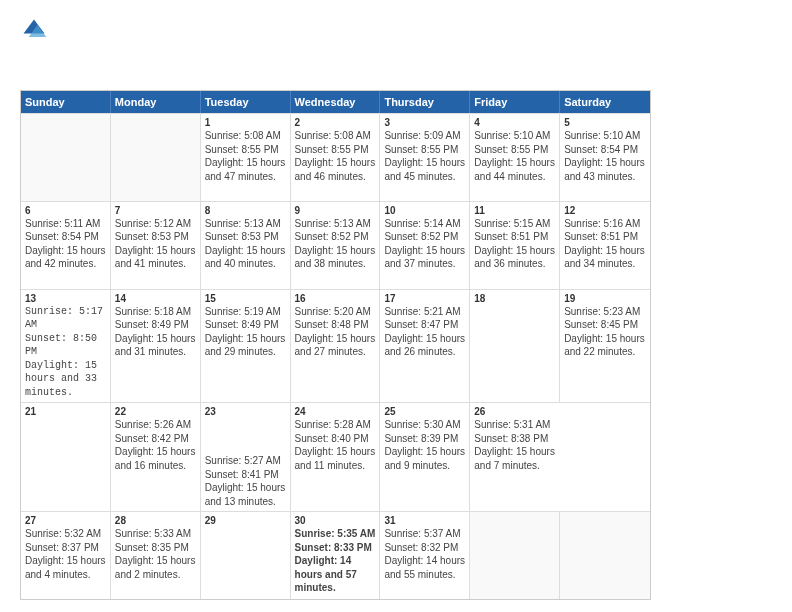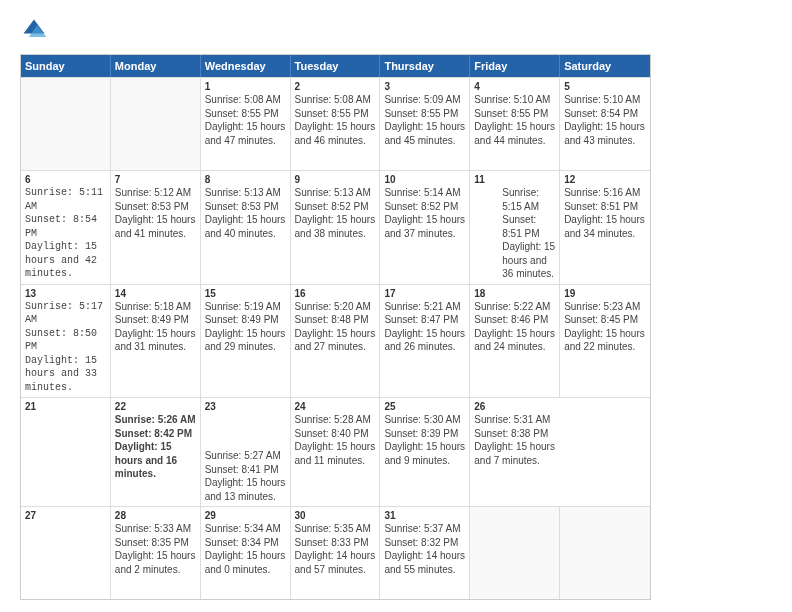--- a/index.html
+++ b/index.html
@@ -9,20 +9,21 @@
       width: 792px;
       height: 612px;
       overflow: hidden;
     }
     .page {
       width: 671px;
       height: 612px;
       padding: 16px 20px 12px 20px;
       display: flex;
       flex-direction: column;
+      gap: 36px;
     }
     .header {
       display: flex;
       justify-content: space-between;
       align-items: flex-start;
       margin-bottom: 10px;
     }
     .logo {
       display: flex;
       align-items: center;
@@ -133,22 +134,22 @@
     <div class="title-block">
       <div class="main-title"></div>
       <div class="subtitle"></div>
     </div>
   </div>
 
   <div class="calendar">
     <div class="cal-header" id="cal-header-row">
         <div class="cal-header-cell">Sunday</div>
         <div class="cal-header-cell">Monday</div>
+        <div class="cal-header-cell">Tuesday</div>
         <div class="cal-header-cell">Wednesday</div>
-        <div class="cal-header-cell">Tuesday</div>
         <div class="cal-header-cell">Thursday</div>
         <div class="cal-header-cell">Friday</div>
         <div class="cal-header-cell">Saturday</div>
       </div>
     <div class="cal-body" id="cal-body">
         <div class="cal-row">
           <div class="cal-cell empty"></div>
           <div class="cal-cell empty"></div>
           <div class="cal-cell">
             <span class="day-num">1</span>
@@ -177,21 +178,21 @@
           <div class="cal-cell">
             <span class="day-num">5</span>
             <div class="cell-text" style="white-space: pre-line;">Sunrise: 5:10 AM
 Sunset: 8:54 PM
 Daylight: 15 hours and 43 minutes.</div>
           </div>
         </div>
         <div class="cal-row">
           <div class="cal-cell">
             <span class="day-num">6</span>
-            <div class="cell-text" style="white-space: pre-line; font-family: Liberation Mono, monospace;">Sunrise: 5:11 AM
+            <div class="cell-text" style="white-space: pre-line;">Sunrise: 5:11 AM
 Sunset: 8:54 PM
 Daylight: 15 hours and 42 minutes.</div>
           </div>
           <div class="cal-cell">
             <span class="day-num">7</span>
             <div class="cell-text" style="white-space: pre-line;">Sunrise: 5:12 AM
 Sunset: 8:53 PM
 Daylight: 15 hours and 41 minutes.</div>
           </div>
           <div class="cal-cell">
@@ -207,21 +208,21 @@
 Daylight: 15 hours and 38 minutes.</div>
           </div>
           <div class="cal-cell">
             <span class="day-num">10</span>
             <div class="cell-text" style="white-space: pre-line;">Sunrise: 5:14 AM
 Sunset: 8:52 PM
 Daylight: 15 hours and 37 minutes.</div>
           </div>
           <div class="cal-cell">
             <span class="day-num">11</span>
-            <div class="cell-text" style="white-space: pre-line; margin-left: 28px;">Sunrise: 5:15 AM
+            <div class="cell-text" style="white-space: pre-line;">Sunrise: 5:15 AM
 Sunset: 8:51 PM
 Daylight: 15 hours and 36 minutes.</div>
           </div>
           <div class="cal-cell">
             <span class="day-num">12</span>
             <div class="cell-text" style="white-space: pre-line;">Sunrise: 5:16 AM
 Sunset: 8:51 PM
 Daylight: 15 hours and 34 minutes.</div>
           </div>
         </div>
@@ -251,38 +252,35 @@
 Daylight: 15 hours and 27 minutes.</div>
           </div>
           <div class="cal-cell">
             <span class="day-num">17</span>
             <div class="cell-text" style="white-space: pre-line;">Sunrise: 5:21 AM
 Sunset: 8:47 PM
 Daylight: 15 hours and 26 minutes.</div>
           </div>
           <div class="cal-cell">
             <span class="day-num">18</span>
-            <div class="cell-text" style="white-space: pre-line;">Sunrise: 5:22 AM
-Sunset: 8:46 PM
-Daylight: 15 hours and 24 minutes.</div>
           </div>
           <div class="cal-cell">
             <span class="day-num">19</span>
             <div class="cell-text" style="white-space: pre-line;">Sunrise: 5:23 AM
 Sunset: 8:45 PM
 Daylight: 15 hours and 22 minutes.</div>
           </div>
         </div>
         <div class="cal-row">
           <div class="cal-cell">
             <span class="day-num">21</span>
           </div>
           <div class="cal-cell">
             <span class="day-num">22</span>
-            <div class="cell-text" style="white-space: pre-line; font-weight: bold;">Sunrise: 5:26 AM
+            <div class="cell-text" style="white-space: pre-line;">Sunrise: 5:26 AM
 Sunset: 8:42 PM
 Daylight: 15 hours and 16 minutes.</div>
           </div>
           <div class="cal-cell">
             <span class="day-num">23</span>
             <div class="cell-text" style="white-space: pre-line; margin-top: 37px;">Sunrise: 5:27 AM
 Sunset: 8:41 PM
 Daylight: 15 hours and 13 minutes.</div>
           </div>
           <div class="cal-cell">
@@ -300,36 +298,36 @@
           <div class="cal-cell">
             <span class="day-num">26</span>
             <div class="cell-text" style="white-space: pre-line;">Sunrise: 5:31 AM
 Sunset: 8:38 PM
 Daylight: 15 hours and 7 minutes.</div>
           </div>
         </div>
         <div class="cal-row">
           <div class="cal-cell">
             <span class="day-num">27</span>
+            <div class="cell-text" style="white-space: pre-line;">Sunrise: 5:32 AM
+Sunset: 8:37 PM
+Daylight: 15 hours and 4 minutes.</div>
           </div>
           <div class="cal-cell">
             <span class="day-num">28</span>
             <div class="cell-text" style="white-space: pre-line;">Sunrise: 5:33 AM
 Sunset: 8:35 PM
 Daylight: 15 hours and 2 minutes.</div>
           </div>
           <div class="cal-cell">
             <span class="day-num">29</span>
-            <div class="cell-text" style="white-space: pre-line;">Sunrise: 5:34 AM
-Sunset: 8:34 PM
-Daylight: 15 hours and 0 minutes.</div>
           </div>
           <div class="cal-cell">
             <span class="day-num">30</span>
-            <div class="cell-text" style="white-space: pre-line;">Sunrise: 5:35 AM
+            <div class="cell-text" style="white-space: pre-line; font-weight: bold;">Sunrise: 5:35 AM
 Sunset: 8:33 PM
 Daylight: 14 hours and 57 minutes.</div>
           </div>
           <div class="cal-cell">
             <span class="day-num">31</span>
             <div class="cell-text" style="white-space: pre-line;">Sunrise: 5:37 AM
 Sunset: 8:32 PM
 Daylight: 14 hours and 55 minutes.</div>
           </div>
           <div class="cal-cell empty"></div>

